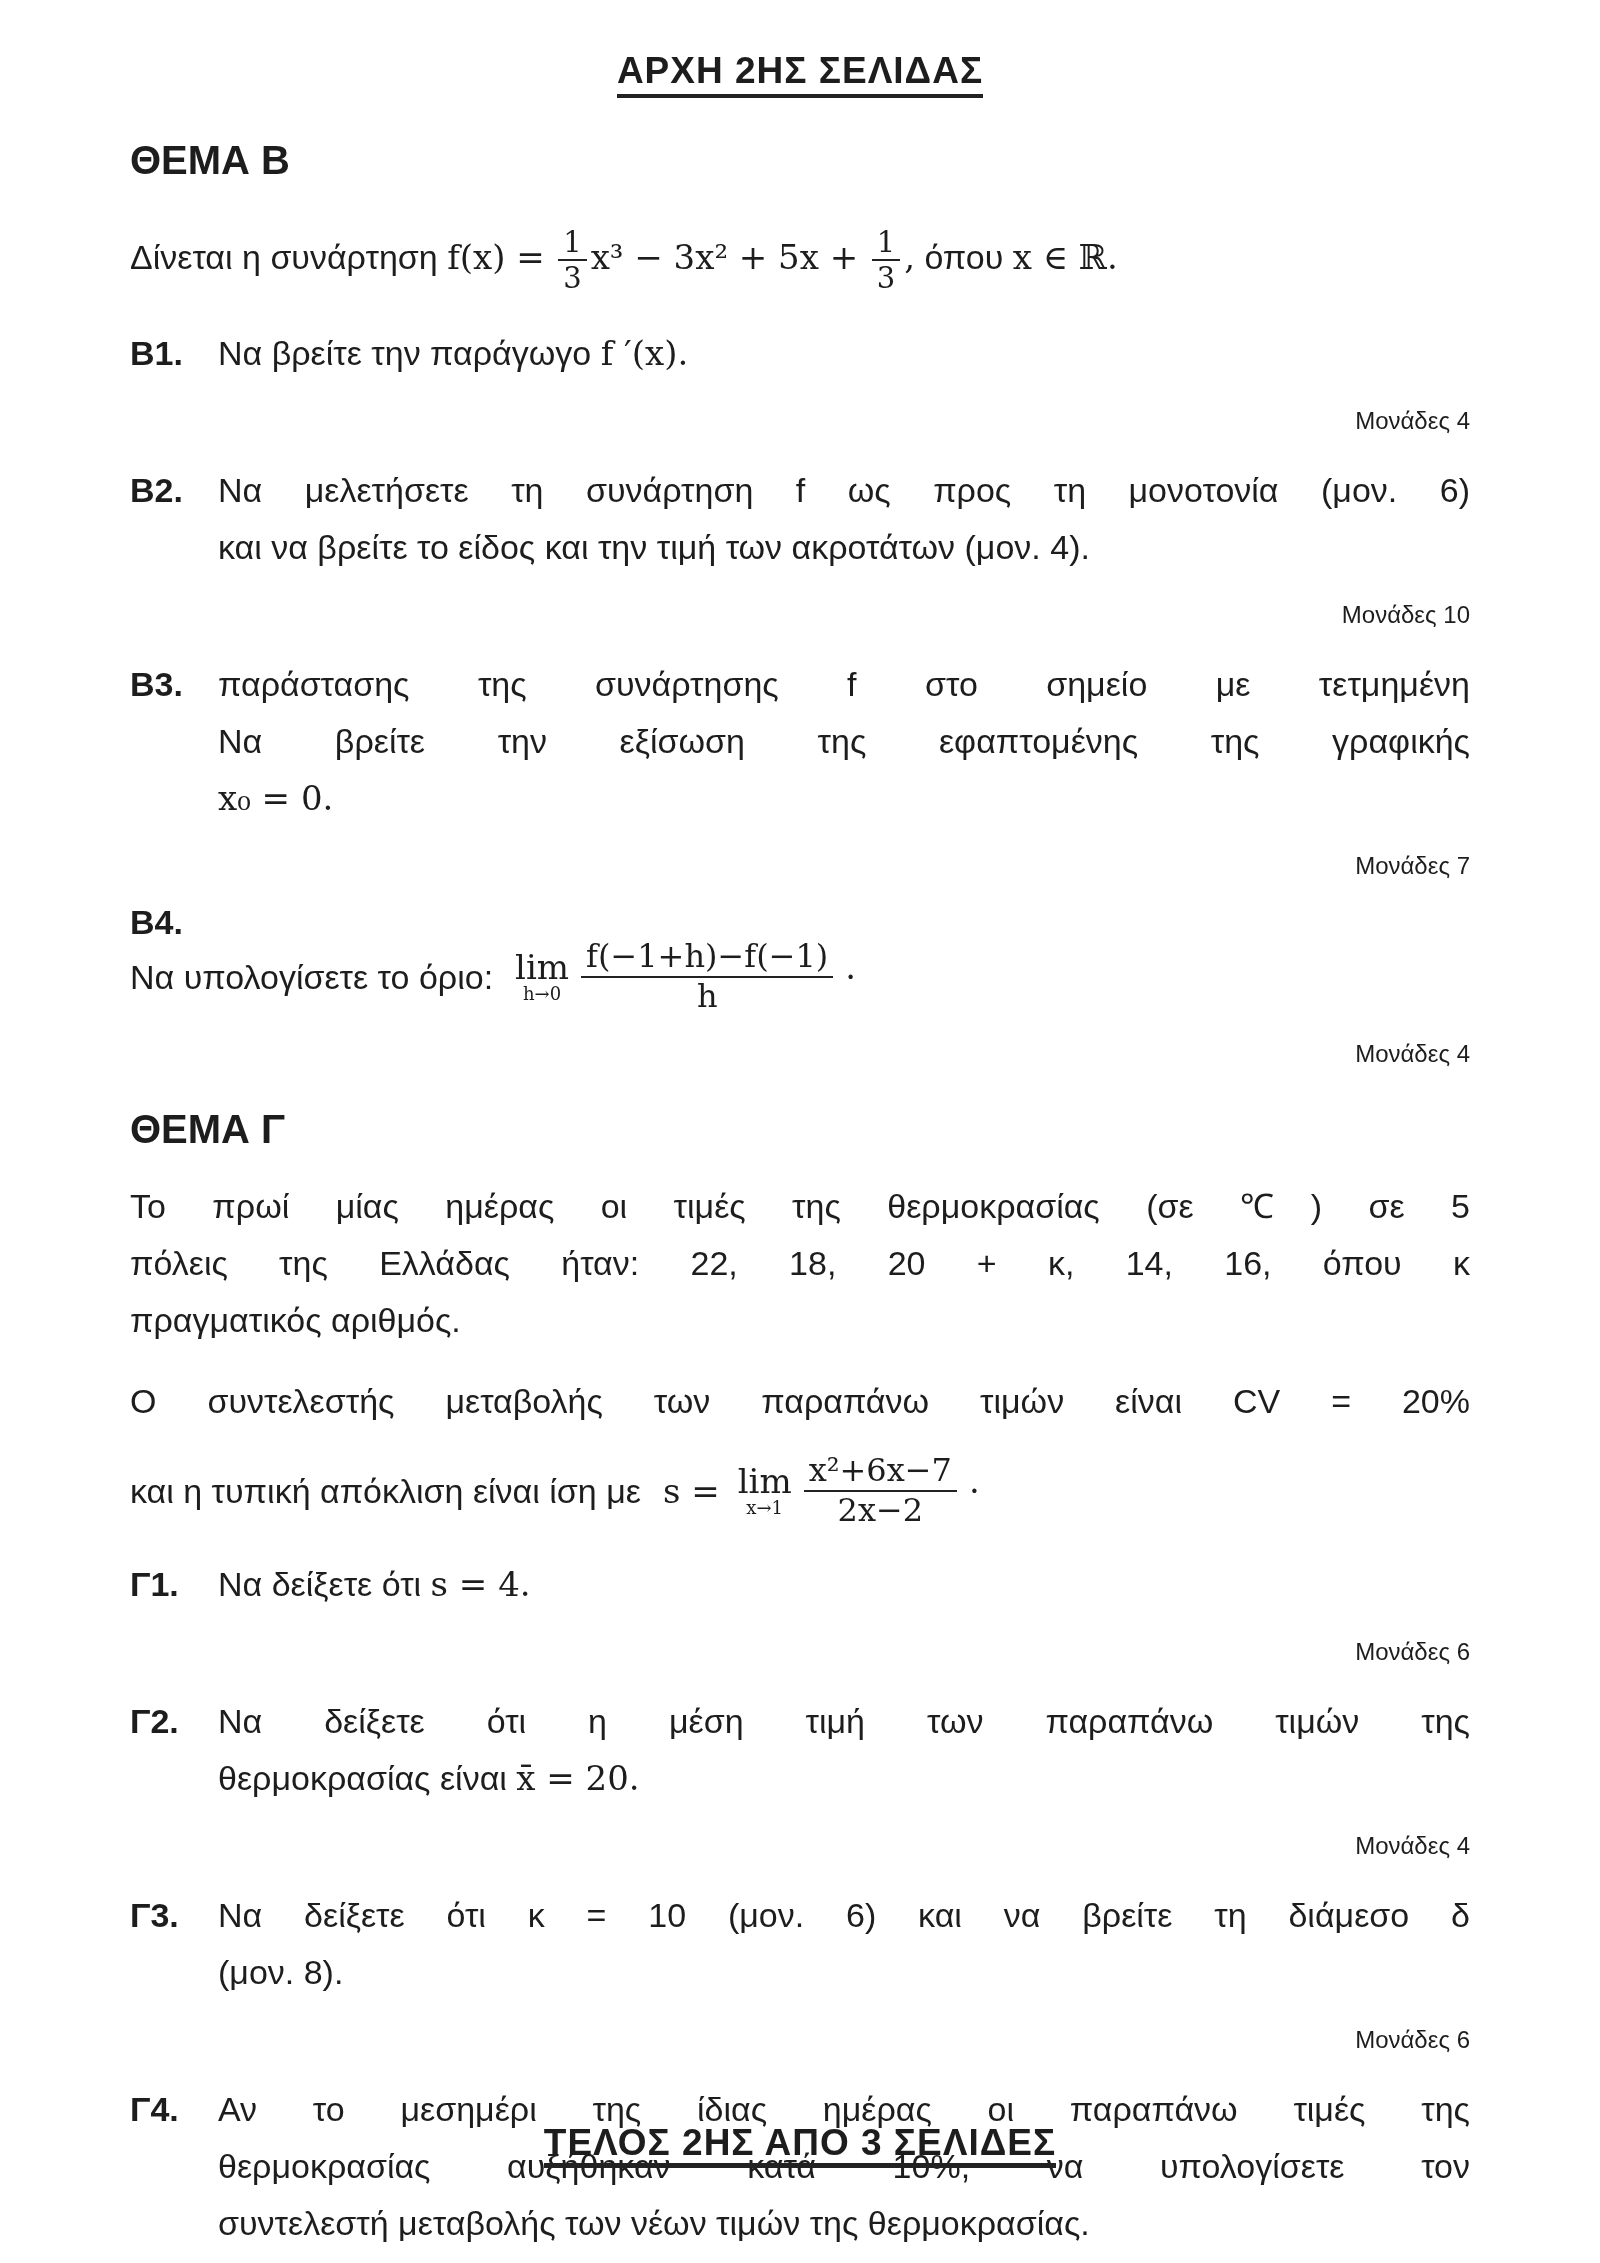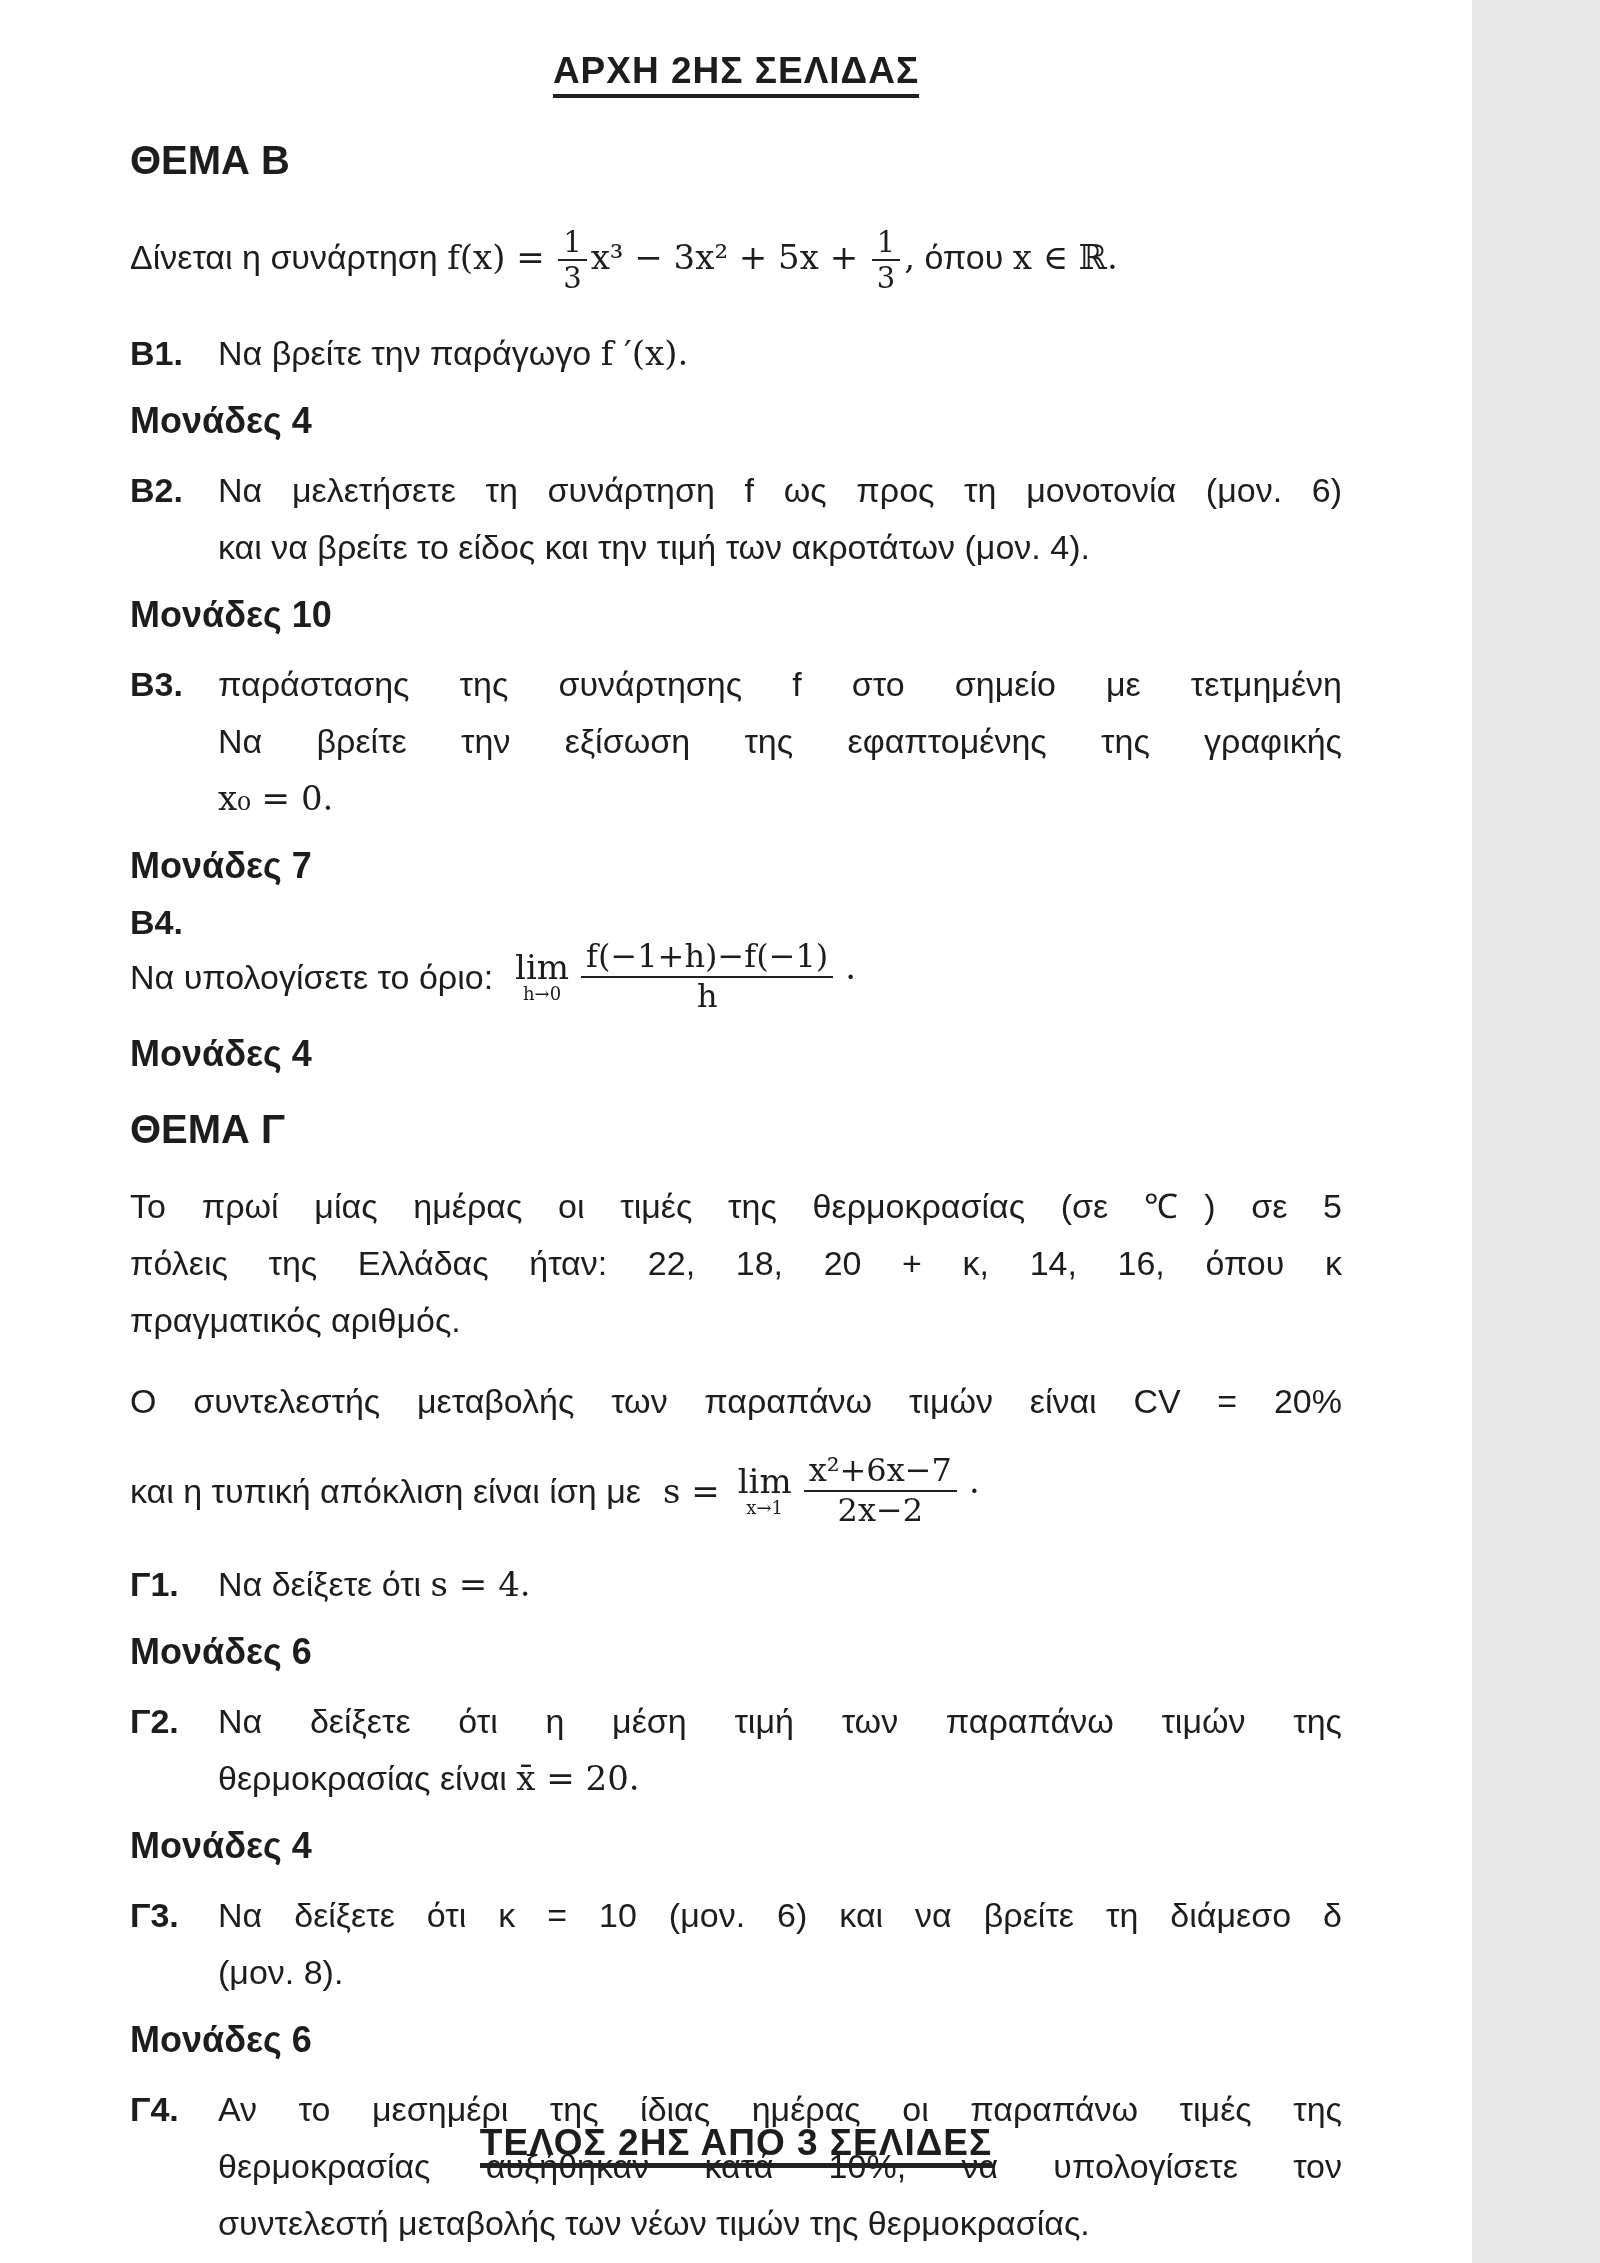--- a/index.html
+++ b/index.html
@@ -1,17 +1,17 @@
 <!DOCTYPE html>
 <html><head>
 <meta charset="utf-8">
 <style>
   html,body{margin:0;padding:0;background:#e8e8e8;}
   .page{
-    width:1472px;height:2263px;background:#ffffff;position:relative;
+    width:1600px;height:2263px;background:#ffffff;position:relative;
     font-family:"Liberation Sans",sans-serif;color:#1d1d1d;
     box-sizing:border-box;padding:0 130px;overflow:hidden;
   }
   .header{padding-top:50px;text-align:center;}
   .header .u{
     font-weight:bold;font-size:37px;letter-spacing:1px;
     border-bottom:4px solid #222;padding-bottom:3px;
   }
   .section-title{font-size:40px;font-weight:bold;margin:46px 0 0 0;}
   .bodytext{font-size:34px;line-height:57px;}
@@ -29,21 +29,21 @@
     font-family:"DejaVu Serif","Liberation Serif",serif;margin:0 8px;
   }
   .limit .lw{display:block;font-size:34px;line-height:1.05;}
   .limit .ls{display:block;font-size:18px;line-height:1.05;}
   .item{display:flex;margin-top:18px;}
   .ilabel{flex:none;width:88px;font-weight:bold;font-size:34px;line-height:57px;}
   .itext{flex:1;font-size:34px;line-height:57px;}
   .jline{text-align:justify;text-align-last:justify;}
   .nline{text-align:left;}
   .points{
-    font-weight:bold;font-size:36px;
+    text-align:right;font-weight:normal;font-size:24px;
     margin-top:16px;margin-bottom:4px;line-height:46px;
   }
   .formula-row{display:flex;align-items:flex-start;margin-top:16px;min-height:110px;flex-direction:column;}
   .formula-row .ilabel{line-height:1;}
   .formula-row .itext{line-height:1;display:flex;align-items:center;flex-wrap:nowrap;}
   .formula-row .lead{margin-right:14px;}
   .dot{font-size:34px;margin-left:8px;}
   .footer{
     position:absolute;left:0;top:2122px;width:100%;text-align:center;
   }

